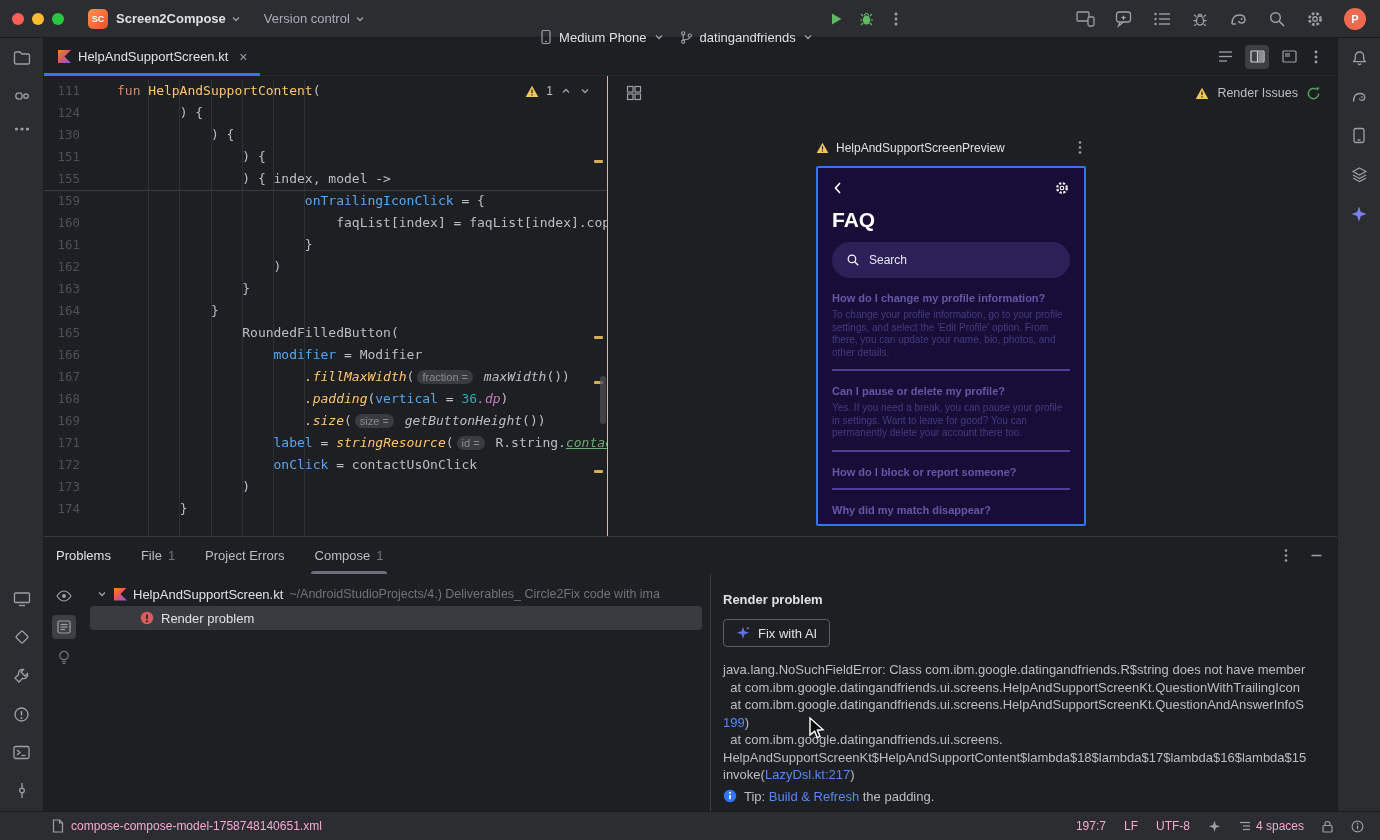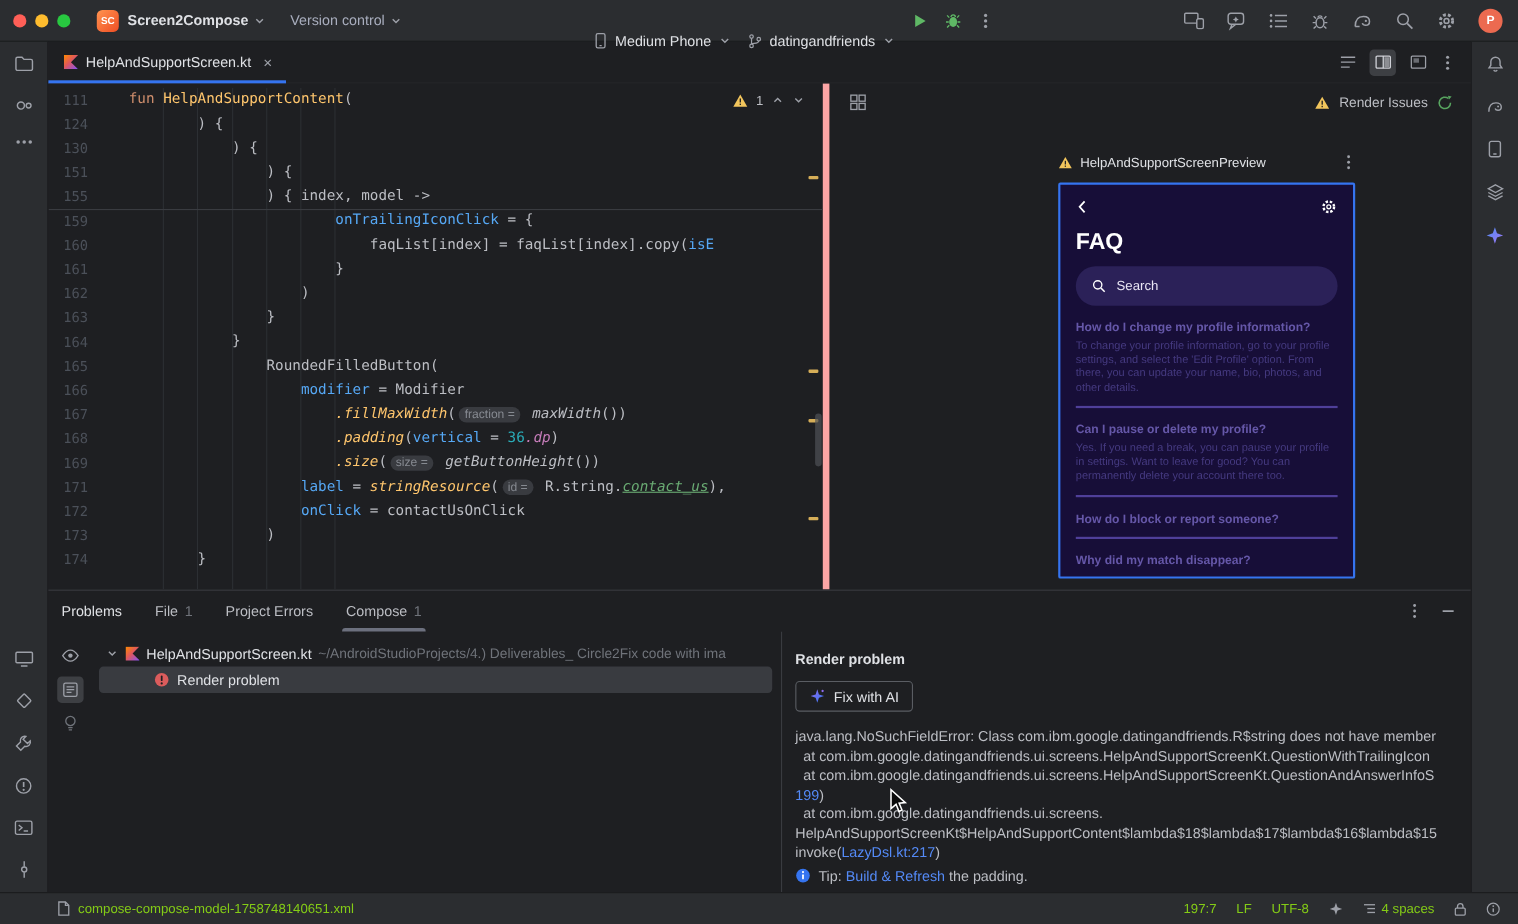--- a/index.html
+++ b/index.html
@@ -44,21 +44,21 @@
            clip-path:polygon(0 0,100% 0,50% 50%,100% 100%,0 100%);}
   .etab .close{color:#9da0a8;font-size:14px;margin-left:4px;}
   .tabbar .grow{flex:1}
   .viewbtns{display:flex;align-items:center;gap:8px;margin-right:14px;}
   .vbtn{width:24px;height:24px;border-radius:4px;display:flex;align-items:center;justify-content:center;}
   .vbtn.sel{background:#3d3f43;}
 
   .workspace{position:absolute;top:38px;left:0;right:0;height:460px;display:flex;}
 
   
-  .editor-pane{width:710px;position:relative;border-right:6px solid #fca5a5;box-sizing:border-box;
+  .editor-pane{width:564px;position:relative;border-right:1px solid #fca5a5;box-sizing:border-box;
                overflow:hidden;background:#1e1f22;}
   .code{position:absolute;inset:0;padding-top:4px;font-family:"DejaVu Sans Mono","Liberation Mono",monospace;
         font-size:13px;line-height:22px;overflow:hidden;}
   .code-line{display:flex;height:22px;white-space:pre;}
   .code-line.sep{box-shadow:0 1px 0 #393b40;}
   .ln{flex:none;width:36px;text-align:right;color:#4b5059;font-size:12.5px;}
   .code-text{margin-left:37px;}
   .tk-d{color:#bcbec4}.tk-kw{color:#cf8e6d}.tk-fn{color:#ffc66d}
   .tk-fni{color:#ffc66d;font-style:italic}.tk-di{color:#bcbec4;font-style:italic}
   .tk-na{color:#56a8f5}.tk-num{color:#2aacb8}.tk-prop{color:#c77dbb;font-style:italic}
@@ -117,21 +117,21 @@
   .detail-title{font-weight:700;color:#dfe1e5;}
   .fix-btn{margin-top:12px;display:inline-flex;align-items:center;gap:8px;height:28px;padding:0 12px;
            border:1px solid #5a5d63;border-radius:4px;background:transparent;color:#dfe1e5;font-size:13px;}
   .stack{margin-top:14px;font-size:13px;line-height:17.5px;white-space:pre;color:#bcbec4;}
   .lnk{color:#548af7;}
   .tip{display:flex;align-items:center;gap:7px;margin-top:5px;font-size:13px;white-space:pre;}
 
   
   .statusbar{position:absolute;left:0;right:0;bottom:0;height:29px;background:#2b2d30;
              border-top:1px solid #1a1b1d;box-sizing:border-box;display:flex;align-items:center;
-             font-size:12px;color:#84cc16;}
+             font-size:12px;color:#f9a8d4;}
   .sb-left{display:flex;align-items:center;gap:7px;margin-left:52px;}
   .sb-right{margin-left:auto;display:flex;align-items:center;gap:18px;margin-right:16px;}
   .sb-item{display:flex;align-items:center;gap:5px;}
 
   .cursor{position:absolute;left:806px;top:716px;z-index:50;}
 </style>
 </head>
 <body>
 
 <div class="app">

